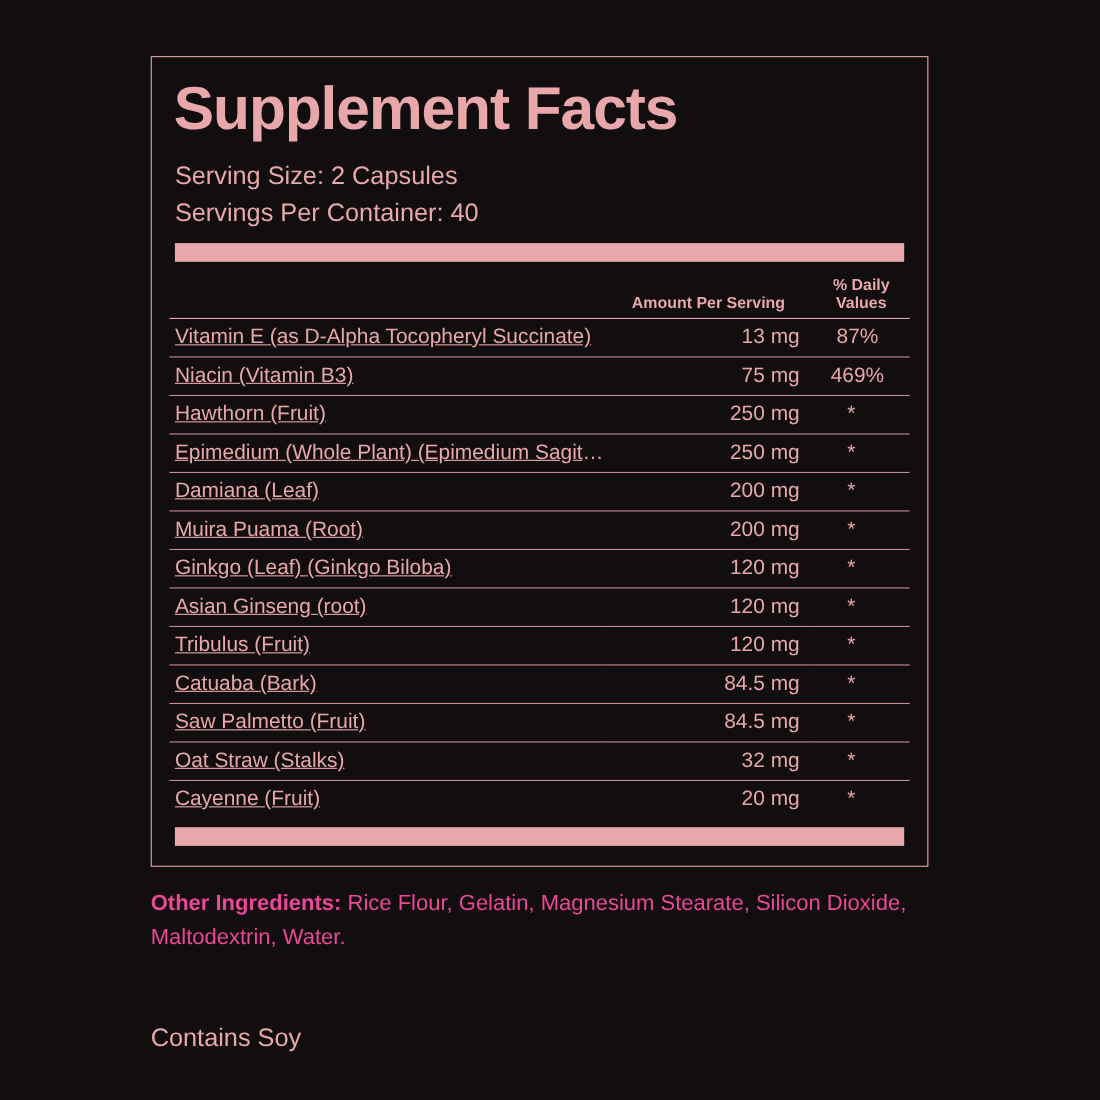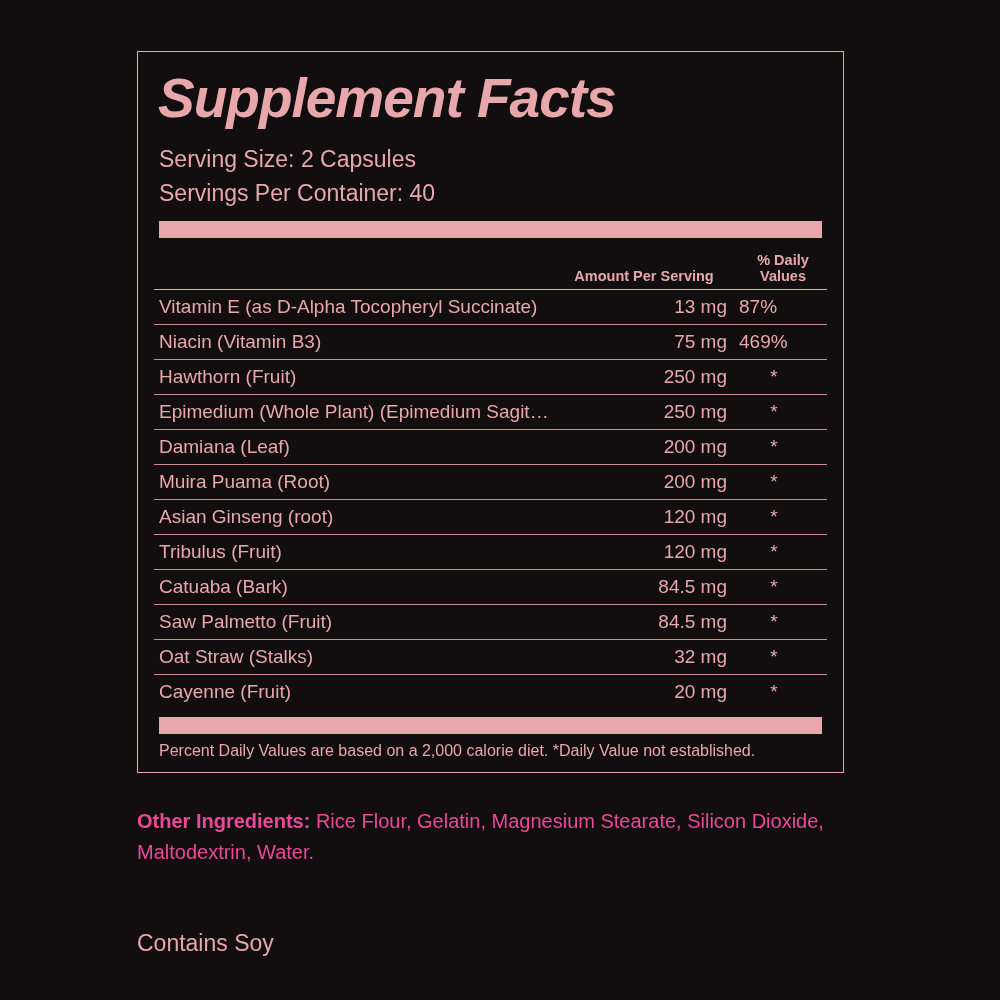--- a/index.html
+++ b/index.html
@@ -31,21 +31,20 @@
     padding: 12px 16px 10px 16px;
   }
 
   .title {
     font-size: 55px;
     font-weight: bold;
     letter-spacing: -1px;
     line-height: 1.05;
     margin: 6px 0 14px 4px;
     color: #e8a8ab;
-    font-style: italic;
   }
 
   .serving-line {
     font-size: 23px;
     line-height: 1.5;
     margin-left: 5px;
     color: #e8a8ab;
   }
 
   .thick-bar {
@@ -86,27 +85,28 @@
     white-space: nowrap;
   }
   .item-row.first td {
     border-top: 1.5px solid #e8a8ab;
   }
   .item-row td.name {
     text-align: left;
     padding-left: 5px;
     overflow: hidden;
     text-overflow: ellipsis;
+    text-decoration: underline;
   }
   .item-row td.amount {
     text-align: right;
     padding-right: 12px;
   }
   .item-row td.dv {
-    text-align: left;
+    text-align: center;
     padding-right: 7px;
   }
   .item-row td.dv.star {
     text-align: center;
     padding-right: 18px;
   }
 
   .bottom-bar {
     height: 17px;
     background: #e8a8ab;
@@ -192,20 +192,25 @@
           <td class="name">Damiana (Leaf)</td>
           <td class="amount">200 mg</td>
           <td class="dv star">*</td>
         </tr>
         <tr class="item-row">
           <td class="name">Muira Puama (Root)</td>
           <td class="amount">200 mg</td>
           <td class="dv star">*</td>
         </tr>
         <tr class="item-row">
+          <td class="name">Ginkgo (Leaf) (Ginkgo Biloba)</td>
+          <td class="amount">120 mg</td>
+          <td class="dv star">*</td>
+        </tr>
+        <tr class="item-row">
           <td class="name">Asian Ginseng (root)</td>
           <td class="amount">120 mg</td>
           <td class="dv star">*</td>
         </tr>
         <tr class="item-row">
           <td class="name">Tribulus (Fruit)</td>
           <td class="amount">120 mg</td>
           <td class="dv star">*</td>
         </tr>
         <tr class="item-row">
@@ -226,21 +231,20 @@
         <tr class="item-row">
           <td class="name">Cayenne (Fruit)</td>
           <td class="amount">20 mg</td>
           <td class="dv star">*</td>
         </tr>
       </tbody>
     </table>
 
     <div class="bottom-bar"></div>
 
-    <div class="footnote">Percent Daily Values are based on a 2,000 calorie diet. *Daily Value not established.</div>
   </div>
 
   <div class="other">
     <b>Other Ingredients:</b><span> Rice Flour, Gelatin, Magnesium Stearate, Silicon Dioxide, Maltodextrin, Water.</span>
   </div>
 
   <div class="contains">Contains Soy</div>
 
 </div>
 

